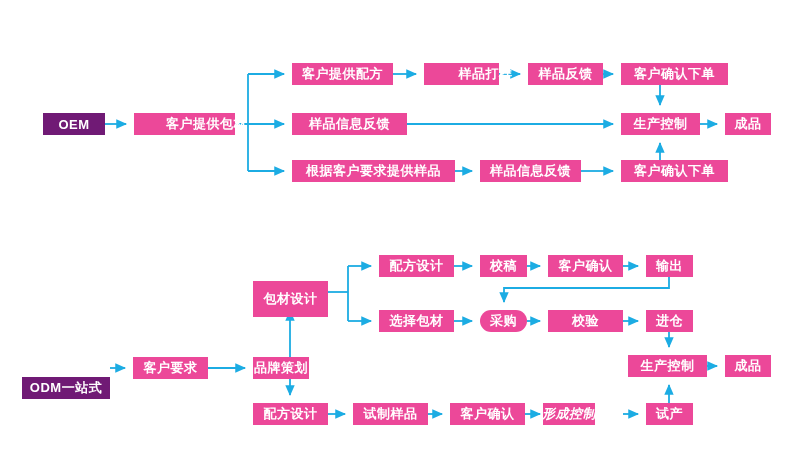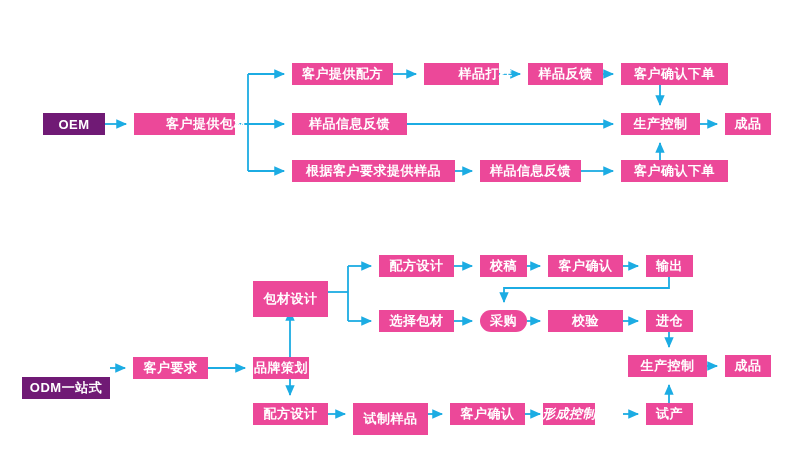--- a/index.html
+++ b/index.html
@@ -136,19 +136,19 @@
       <div class="node" style="left: 480px; top: 255px; width: 47px; height: 22px;">校稿</div>
       <div class="node" style="left: 548px; top: 255px; width: 75px; height: 22px;">客户确认</div>
       <div class="node" style="left: 646px; top: 255px; width: 47px; height: 22px;">输出</div>
       <div class="node" style="left: 379px; top: 310px; width: 75px; height: 22px;">选择包材</div>
       <div class="node" style="left: 480px; top: 310px; width: 47px; height: 22px; border-radius: 11px;">采购</div>
       <div class="node" style="left: 548px; top: 310px; width: 75px; height: 22px;">校验</div>
       <div class="node" style="left: 646px; top: 310px; width: 47px; height: 22px;">进仓</div>
       <div class="node" style="left: 628px; top: 355px; width: 79px; height: 22px;">生产控制</div>
       <div class="node" style="left: 725px; top: 355px; width: 46px; height: 22px;">成品</div>
       <div class="node" style="left: 253px; top: 403px; width: 75px; height: 22px;">配方设计</div>
-      <div class="node" style="left: 353px; top: 403px; width: 75px; height: 32px; text-align: center;">试制样品</div>
+      <div class="node" style="left: 353px; top: 403px; width: 75px; height: 22px; text-align: center;">试制样品</div>
       <div class="node" style="left: 450px; top: 403px; width: 75px; height: 22px;">客户确认</div>
       <div class="node" style="left: 543px; top: 403px; width: 52px; height: 22px; font-style: italic;">形成控制</div>
       <div class="node" style="left: 646px; top: 403px; width: 47px; height: 22px;">试产</div>
     </div>
 
 </div>
 
 </body></html>

